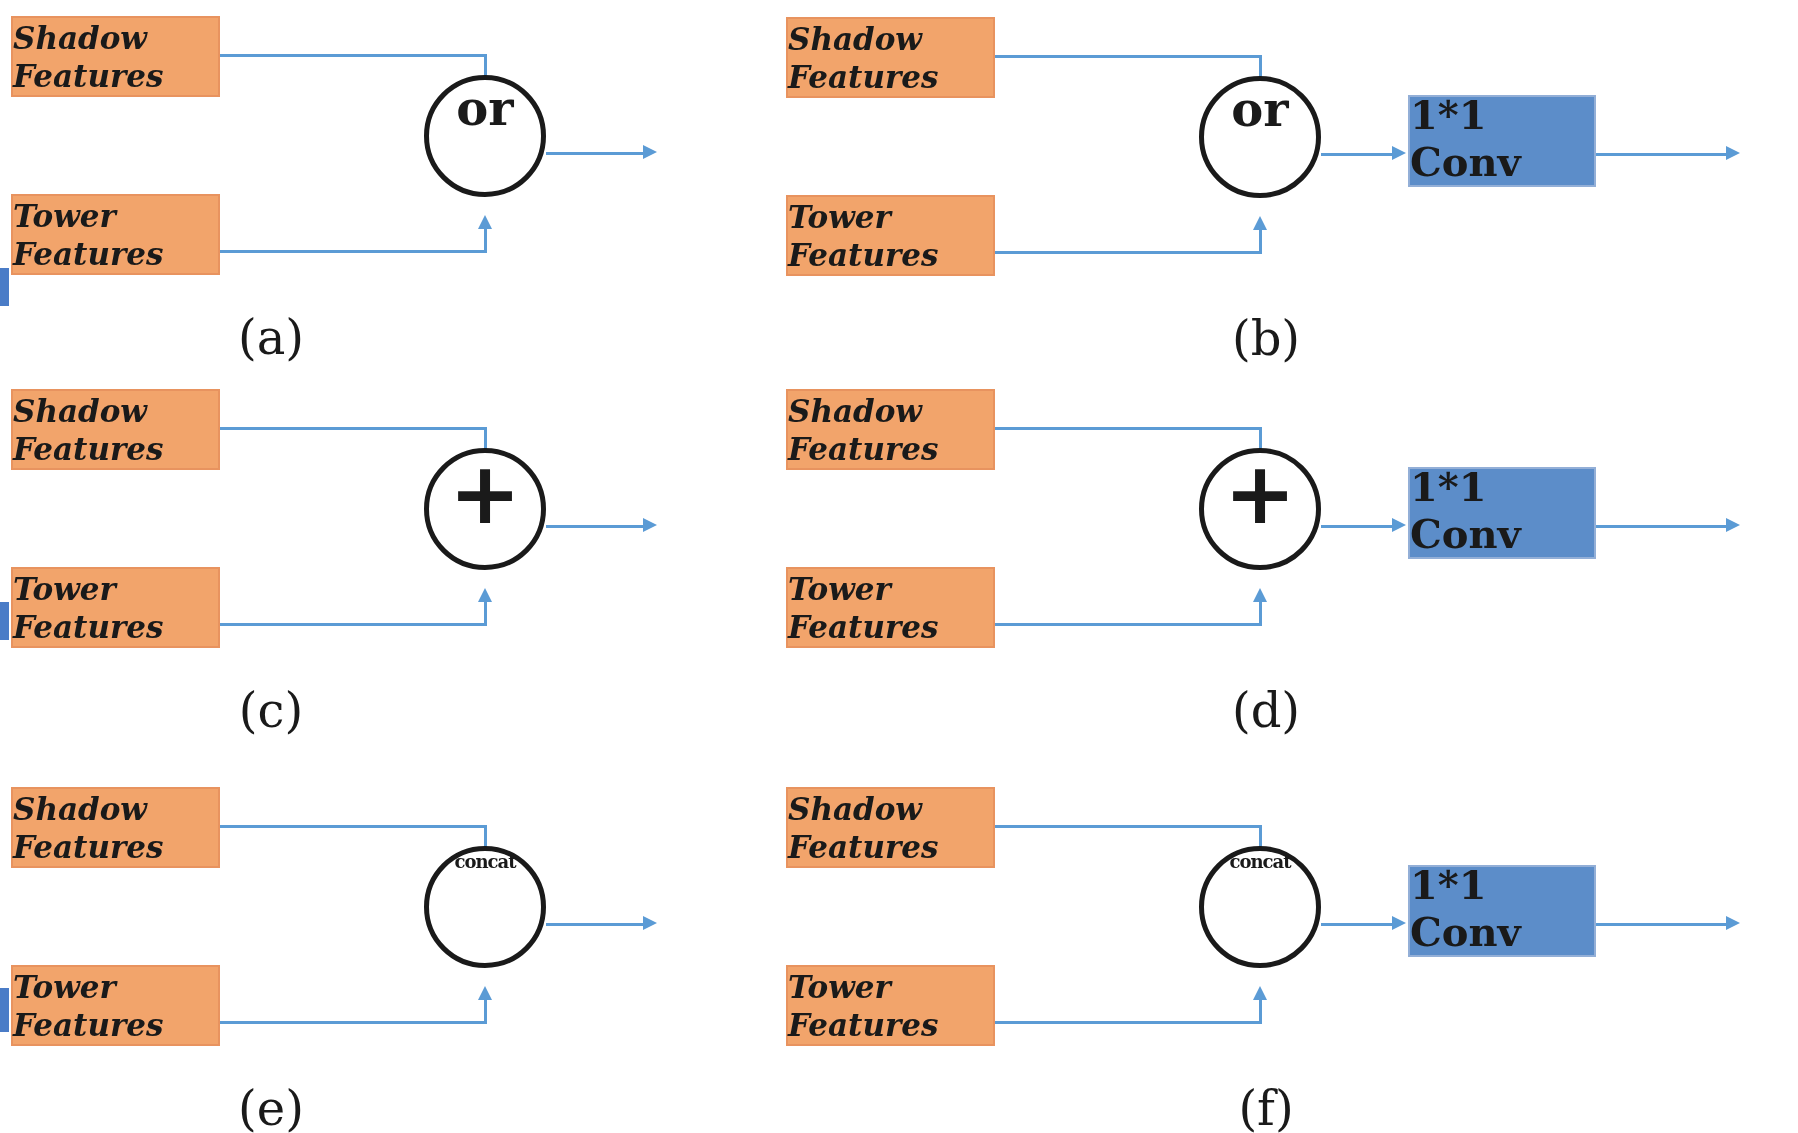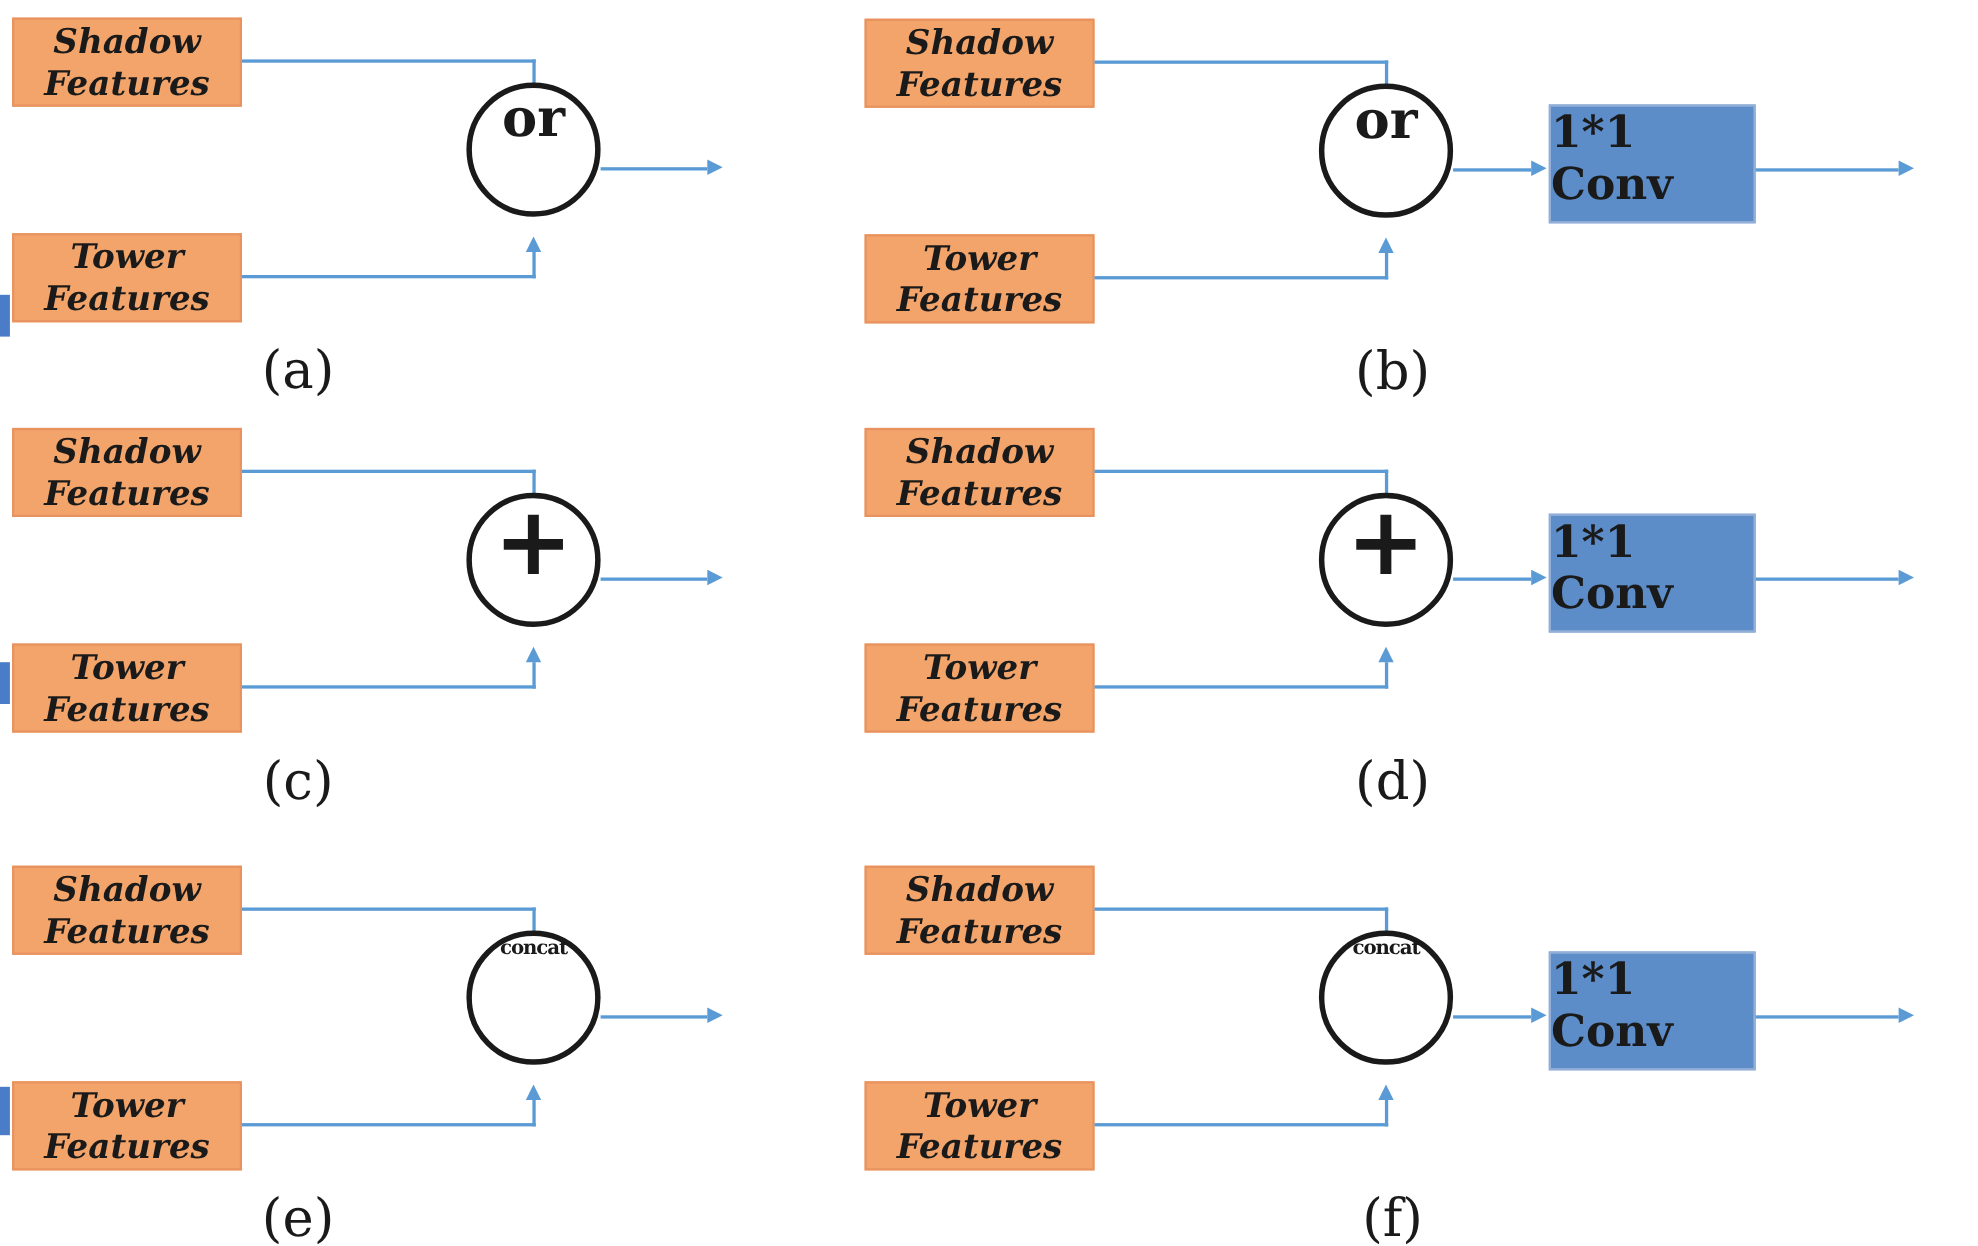--- a/index.html
+++ b/index.html
@@ -5,26 +5,26 @@
   html,body{margin:0;padding:0;}
   body{
     width:1798px;height:1133px;position:relative;overflow:hidden;
     background:var(--background,#fff);
     font-family:"DejaVu Serif", serif;
   }
   .panel{position:absolute;width:1012px;height:352px;}
   .obox{
     position:absolute;width:209px;height:81px;box-sizing:border-box;
     background:var(--orange_fill);border:2px solid var(--orange_border);
-    display:flex;flex-direction:column;align-items:center;justify-content:center;
+    display:flex;flex-direction:column;justify-content:center;
     font-style:italic;font-weight:700;font-size:31px;line-height:38px;
     color:var(--text_color);font-family:"DejaVu Serif",serif;
   }
   .obox-shadow{left:0;top:0;}
-  .obox-tower{left:0;top:196px;font-style:italic;}
+  .obox-tower{left:0;top:178px;font-style:italic;}
   .hline{position:absolute;height:3px;background:var(--arrow_color);}
   .vline{position:absolute;width:3px;background:var(--arrow_color);}
   .ah{position:absolute;width:0;height:0;}
   .ah-down{border-left:7px solid transparent;border-right:7px solid transparent;border-top:14px solid var(--arrow_color);}
   .ah-up{border-left:7px solid transparent;border-right:7px solid transparent;border-bottom:14px solid var(--arrow_color);}
   .ah-right{border-top:7px solid transparent;border-bottom:7px solid transparent;border-left:14px solid var(--arrow_color);}
   .l-shadow-h{left:209px;top:38px;width:267px;}
   .l-shadow-v{left:473px;top:38px;height:25px;}
   .a-shadow{left:467px;top:63px;}
   .l-tower-h{left:209px;top:234px;width:267px;}
@@ -39,23 +39,23 @@
   .circle{
     position:absolute;left:413px;top:59px;width:122px;height:122px;box-sizing:border-box;
     border:5px solid var(--circle_border);border-radius:50%;background:#fff;
     display:flex;align-items:flex-start;justify-content:center;
   }
   .op{font-weight:700;color:var(--text_color);font-family:"DejaVu Serif",serif;}
   .op-or{font-size:48px;}
   .op-plus{font-family:"DejaVu Sans",sans-serif;font-size:86px;margin-top:-10px;font-weight:700;}
   .op-concat{font-size:18px;letter-spacing:-1px;}
   .conv{
-    position:absolute;left:622px;top:78px;width:188px;height:108px;box-sizing:border-box;
+    position:absolute;left:622px;top:78px;width:188px;height:92px;box-sizing:border-box;
     background:var(--blue_fill);border:2px solid var(--blue_border);
-    display:flex;align-items:flex-start;justify-content:center;
+    display:flex;align-items:flex-end;justify-content:center;
     font-weight:700;font-size:40px;color:var(--text_color);font-family:"DejaVu Serif",serif;
   }
   .caption{
     position:absolute;top:293px;width:160px;text-align:center;
     font-size:48px;font-weight:400;color:var(--text_color);
   }
   .cap-l{left:180px;}
   .cap-r{left:400px;}
   .edge-mark{position:absolute;left:0;width:9px;background:var(--edge_mark_color);}
 </style>

